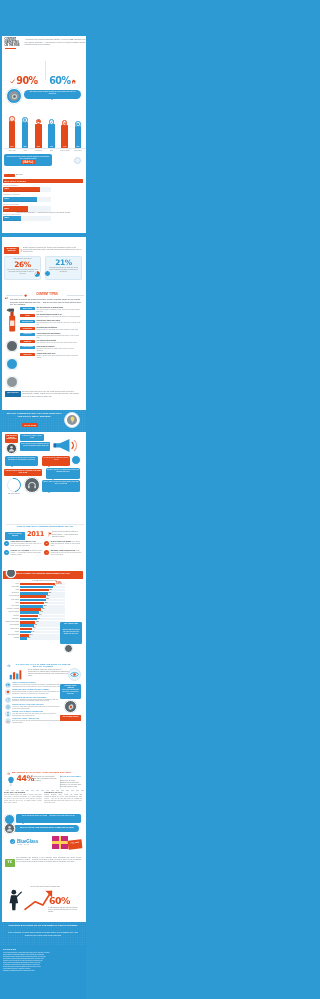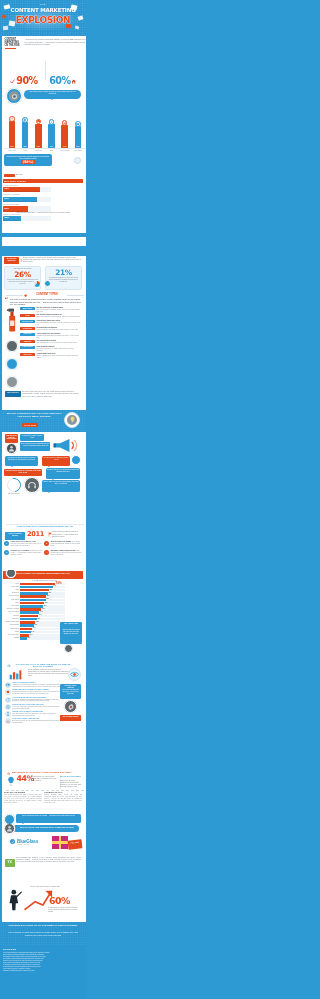--- a/index.html
+++ b/index.html
@@ -67,21 +67,21 @@
 
 #src{top:946px;left:0;width:86px;height:53px;background:#2b97d2;padding:2px 3px;color:#fff}
 #src .h{font-size:2.4px;font-weight:bold;letter-spacing:.2px;margin-bottom:.8px}
 #src a,#src .u{display:block;font-size:1.35px;line-height:2.05px;color:#d9eefb;text-decoration:none;word-break:break-all}
 
 #calltop{top:86px;height:20px;background:#fff;z-index:3}
 #barsec{top:104px;height:48px;z-index:1}
 #c58{top:152px;height:26px}
 #aud{top:178px;height:68px}
 
-#midstats{top:256px;height:46px}
+#midstats{top:246px;height:46px}
 .statcard{background:#eaf5fb;border:.3px solid #d4e7f2;border-radius:1.6px;padding:1.3px 2px}
 .sc-top{font-size:1.5px;line-height:1.95px;color:#7b848a;text-align:center}
 .sc-val{font-size:7.4px;line-height:7.8px;font-weight:bold;font-family:"DejaVu Sans",sans-serif;text-align:center;letter-spacing:-.4px;margin:.3px 0}
 .sc-cap{font-size:1.5px;line-height:1.95px;color:#7b848a;text-align:center}
 
 #ctypes{top:292px;height:118px}
 .ctrow{display:flex;gap:1.4px;align-items:flex-start;margin-bottom:1.6px}
 .ctpill{flex:0 0 15px;width:15px;background:#2e9ad4;border-radius:.6px;color:#fff;font-size:1.4px;line-height:1.85px;font-weight:bold;text-align:center;padding:.6px .3px}
 .ctpill.o{background:#e4491c}
 .ctbody{flex:1;min-width:0}
@@ -127,35 +127,20 @@
 #closing{top:856px;height:30px}
 #s60{top:886px;height:36px}
 #fcta{top:922px;left:0;width:86px;height:24px;background:#2b97d2;overflow:hidden}
 
 </style>
 </head>
 <body>
 
 <div class="page">
 
-  <div class="sec" id="hdr">
-    <div class="dots"></div>
-    <div class="glow"></div>
-    <div class="cf" style="left:4px;top:5px;width:5.5px;height:4.4px;background:#fff;transform:rotate(-16deg)"></div>
-    <div class="cf" style="left:9px;top:21px;width:6px;height:5px;background:#eef4f8;transform:rotate(12deg)"></div>
-    <div class="cf" style="left:1.5px;top:15px;width:4px;height:3.2px;background:#ef4a1d;transform:rotate(22deg)"></div>
-    <div class="cf" style="left:3px;top:26px;width:4.5px;height:3.6px;background:#d9e8f2;transform:rotate(-8deg)"></div>
-    <div class="cf" style="left:71px;top:5px;width:6px;height:4.6px;background:#fff;transform:rotate(14deg)"></div>
-    <div class="cf" style="left:78px;top:16px;width:5px;height:4px;background:#eef4f8;transform:rotate(-18deg)"></div>
-    <div class="cf" style="left:66px;top:24px;width:4.6px;height:3.6px;background:#ef4a1d;transform:rotate(9deg)"></div>
-    <div class="cf" style="left:75px;top:26px;width:4px;height:3.2px;background:#d9e8f2;transform:rotate(20deg)"></div>
-    <div class="eyebrow">THE</div>
-    <div class="ttl">CONTENT MARKETING</div>
-    <div class="ttl-acc">EXPLOSION</div>
-  </div>
 
   <div class="sec" id="intro">
     <div class="irow">
       <div class="ilabel">
         <div>CONTENT</div>
         <div>MARKETING</div>
         <div>ON THE RISE</div>
         <div class="rule"></div>
       </div>
       <div class="ibody">According to the Content Marketing Institute, 9 out of 10 B2B marketers now use content marketing — and both the volume of content produced and the budgets behind it keep climbing.</div>

